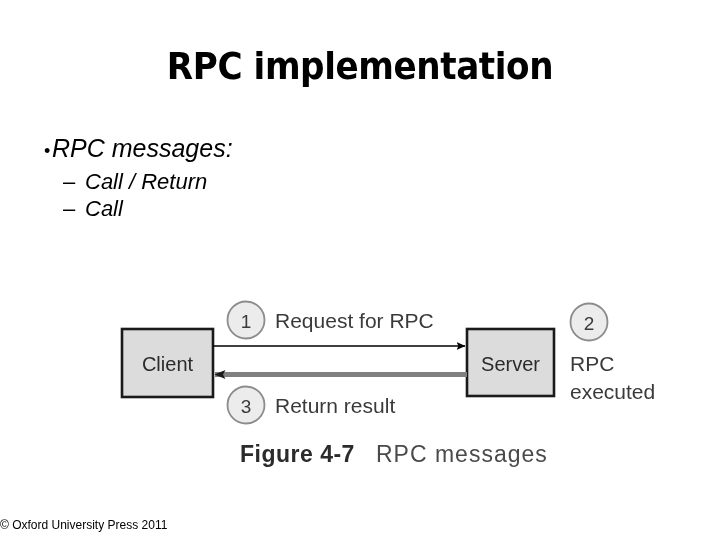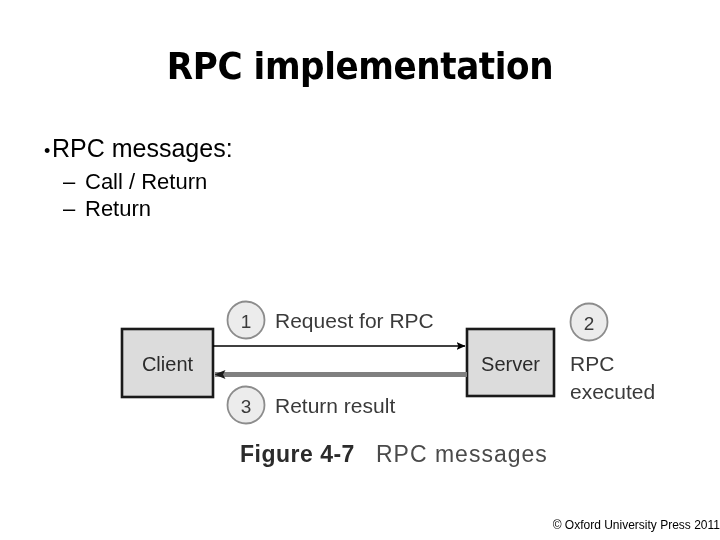--- a/index.html
+++ b/index.html
@@ -58,36 +58,36 @@
     color:#000000;
     line-height:1.26;
     margin-left:33px;
   }
   .bullet-l2 .marker {
     width:22px;
     flex:0 0 22px;
     font-size:22px;
     line-height:1;
   }
-  .btext { white-space:nowrap; }
+  .btext { white-space:nowrap;font-style:italic; }
 
   
   #figure-block {
     position:absolute;
     left:112px; top:288px;
     width:580px; height:185px;
   }
   #figure-svg { display:block; width:580px; height:185px; }
 
   
   #footer-copyright {
     position:absolute;
     left:0; top:518px;
     width:720px;
-    text-align:right;
+    text-align:left;
     font-size:12px;
     color:#000000;
     font-family:"Liberation Sans", sans-serif;
   }
 </style>
 </head>
 <body>
 
 <div id="slide">
 
@@ -100,21 +100,21 @@
       <span class="btext">RPC messages:</span>
     </div>
 
     <div class="bullet-l2">
       <span class="marker">–</span>
       <span class="btext">Call / Return</span>
     </div>
 
     <div class="bullet-l2">
       <span class="marker">–</span>
-      <span class="btext">Return</span>
+      <span class="btext">Call</span>
     </div>
 
   </div>
 
   <div id="figure-block">
     <svg id="figure-svg" viewBox="0 0 580 185" xmlns="http://www.w3.org/2000/svg">
 
       <defs>
         <marker id="arrowBlack" markerWidth="9" markerHeight="8" refX="8.5" refY="4" orient="auto" markerUnits="userSpaceOnUse">
           <path d="M0,0 L9,4 L0,8 L2,4 Z" fill="#000000"></path>

